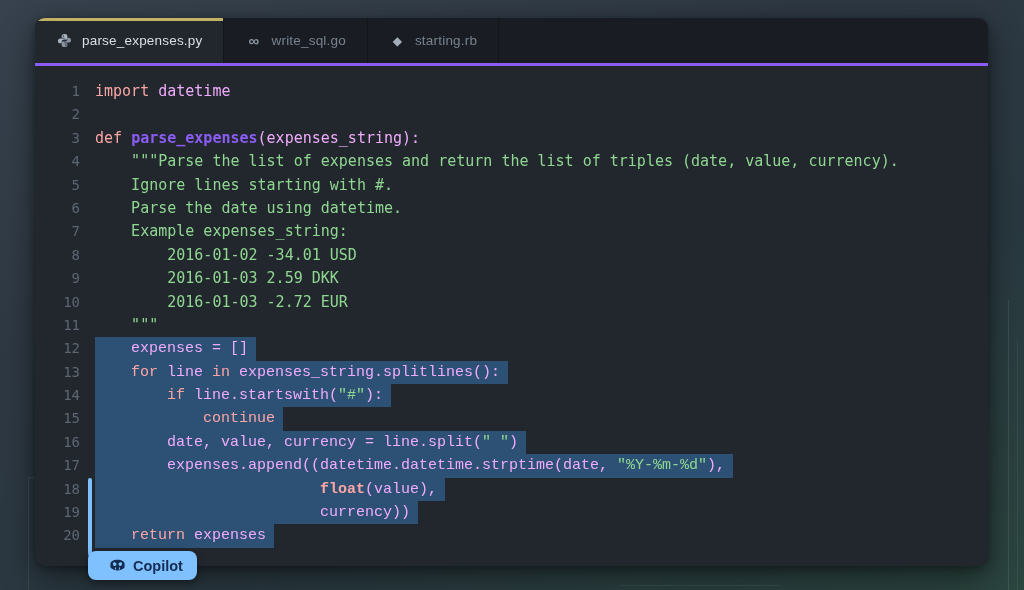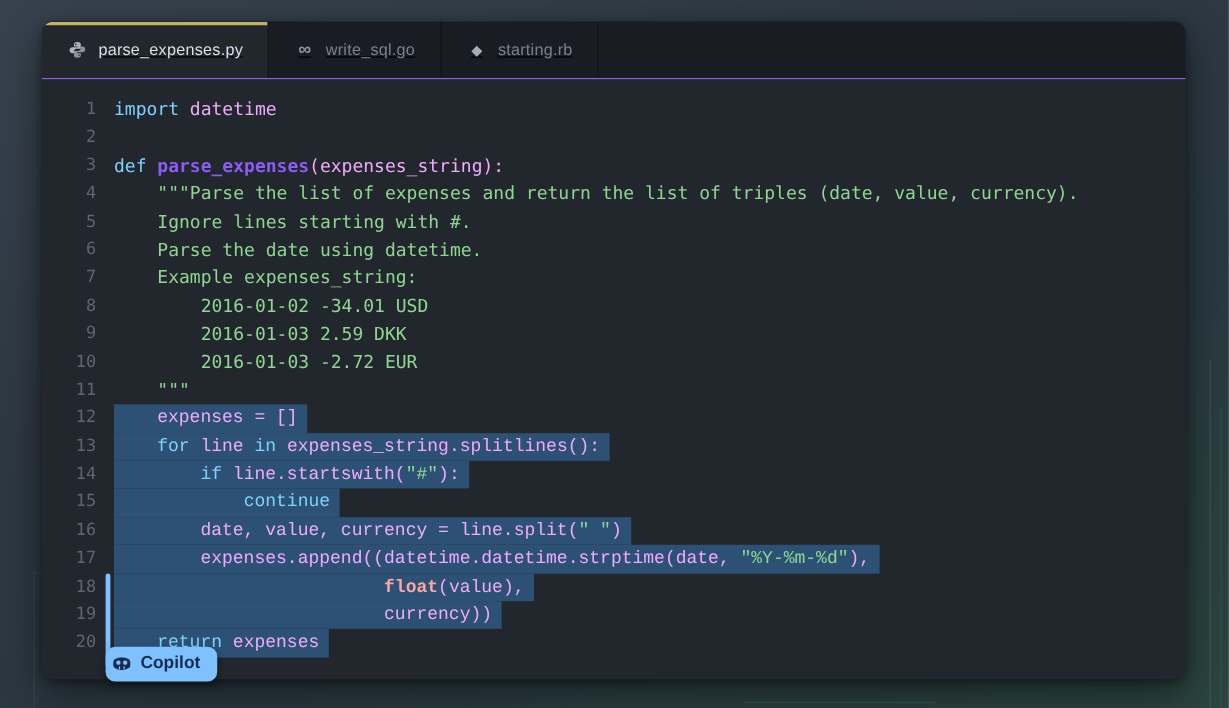--- a/index.html
+++ b/index.html
@@ -17,22 +17,21 @@
   .trace.t4 { left:1017px; top:340px; width:1px; height:250px; background:rgba(190,230,210,0.08);}
   .trace.t5 { left:620px; top:585px; width:160px; height:1px; background:rgba(140,255,190,0.10);}
 
   .window {
     position:absolute; left:35px; top:18px; width:953px; height:548px;
     background:#22272e; border-radius:10px; overflow:hidden;
     box-shadow:0 12px 34px rgba(0,0,0,0.45), 0 2px 8px rgba(0,0,0,0.35);
   }
   .tabbar {
     display:flex; height:48px; background:#191d23;
-    border-bottom:1px solid #8b5cf6;
-    text-decoration:underline;
+    border-bottom:3px solid #8b5cf6;
   }
   .tab {
     display:flex; align-items:center; gap:9px;
     padding:0 21px; font-size:13.5px; letter-spacing:0.2px;
     color:#78828e; border-right:1px solid #121519;
     white-space:nowrap; cursor:pointer; position:relative;
   }
   .tab.active {
     background:#22272e; color:#d9dfe6;
     box-shadow:inset 0 3px 0 #c2b264;
@@ -53,34 +52,34 @@
     white-space:pre; cursor:text;
   }
   .line { display:flex; height:23.4px; }
   .ln {
     flex:0 0 60px; text-align:right; padding-right:15px;
     color:#5c6773; user-select:none; font-size:14px;
   }
   .ct { display:inline-block; height:100%; }
   .line.hl .ct { background:#2d5175; padding-right:8px;font-family:Liberation Mono, monospace; }
   .seg-plain { color:#f0abfc; }
-  .seg-kw    { color:#7dd3fc;margin-top:16px; }
+  .seg-kw    { color:#fca5a5;margin-top:16px; }
   .seg-fn    { color:#8b5cf6; font-weight:bold; }
   .seg-str   { color:#8fd791; }
   .seg-blue  { color:#fca5a5; font-weight:bold; }
 
   .suggestion-strip {
     position:absolute; left:88px; top:478px; width:4px; height:78px;
     background:#7fc1ff; border-radius:2px; z-index:3;
   }
   .copilot-btn {
-    position:absolute; left:88px; top:539px; z-index:4;
-    display:flex; gap:7px;
+    position:absolute; left:88px; top:551px; z-index:4;
+    display:flex; align-items:center; gap:7px;
     background:#7fc1ff; color:#142c52;
-    border:none; border-radius:8px; padding:6px 14px 6px 5px;
+    border:none; border-radius:8px; padding:6px 14px 6px 21px;
     font-family:"Liberation Sans", sans-serif; font-size:14.5px; font-weight:bold;
     cursor:pointer; box-shadow:0 3px 8px rgba(0,0,0,0.4);
   }
 </style>
 </head>
 <body>
 
 <div class="trace t1"></div>
 <div class="trace t2"></div>
 <div class="trace t3"></div>

